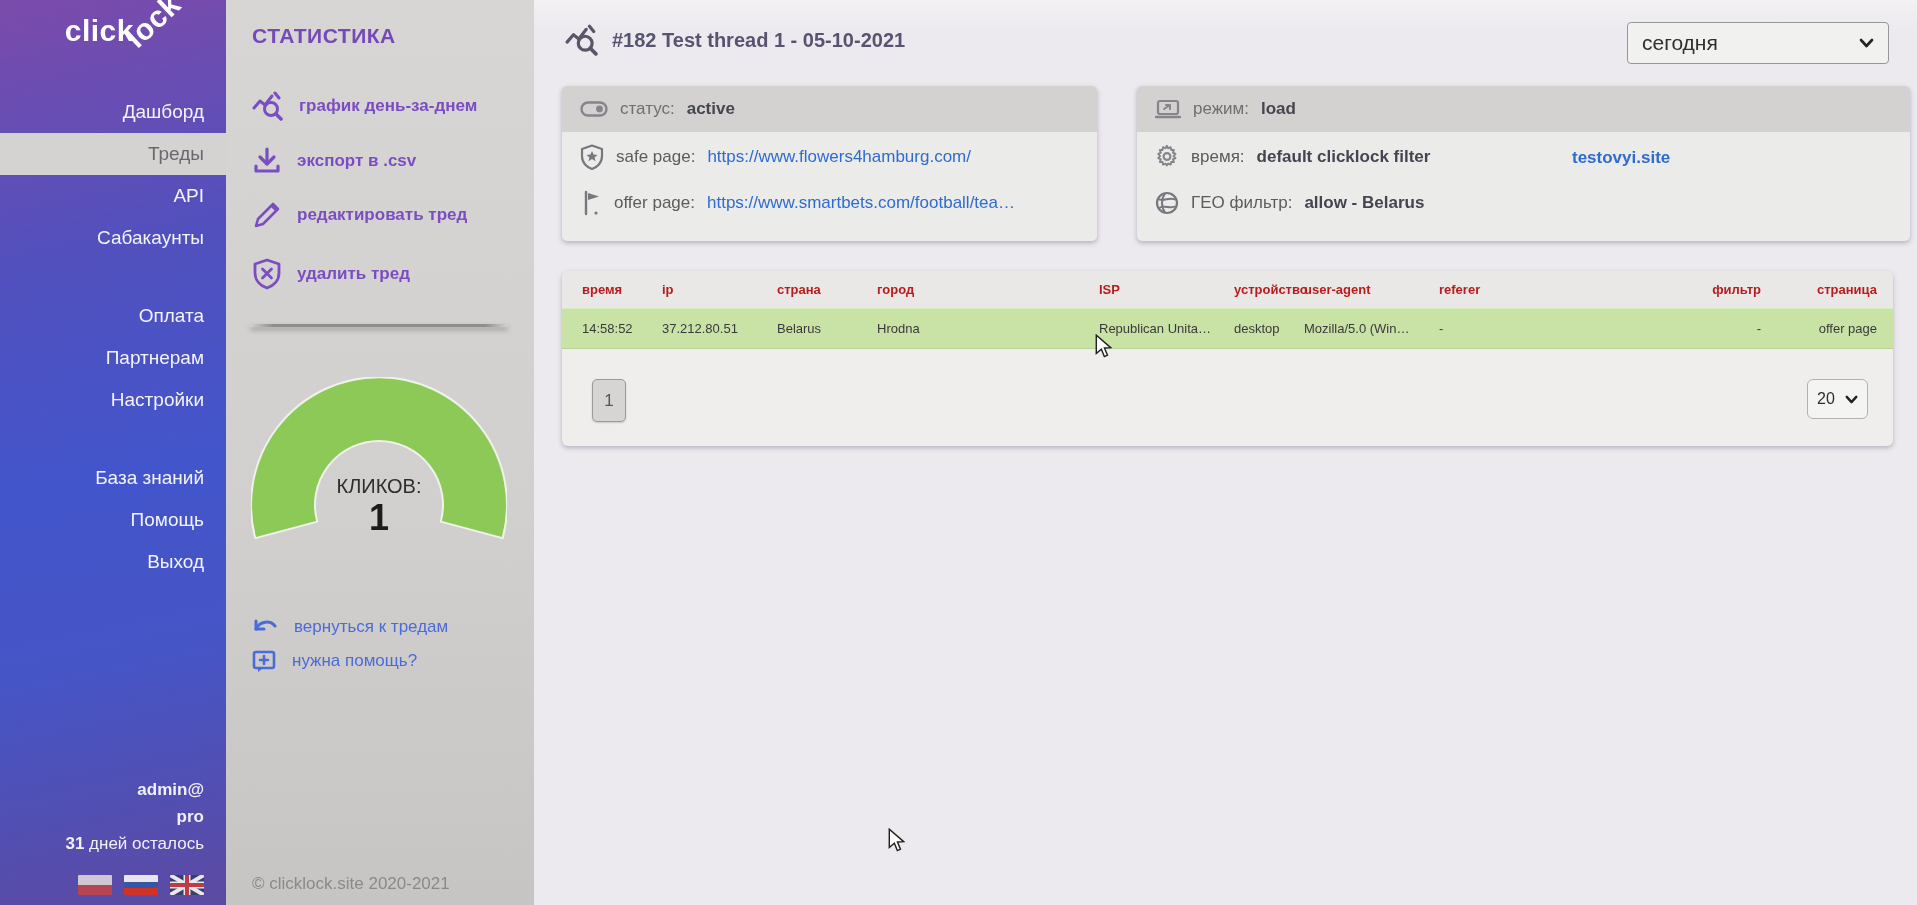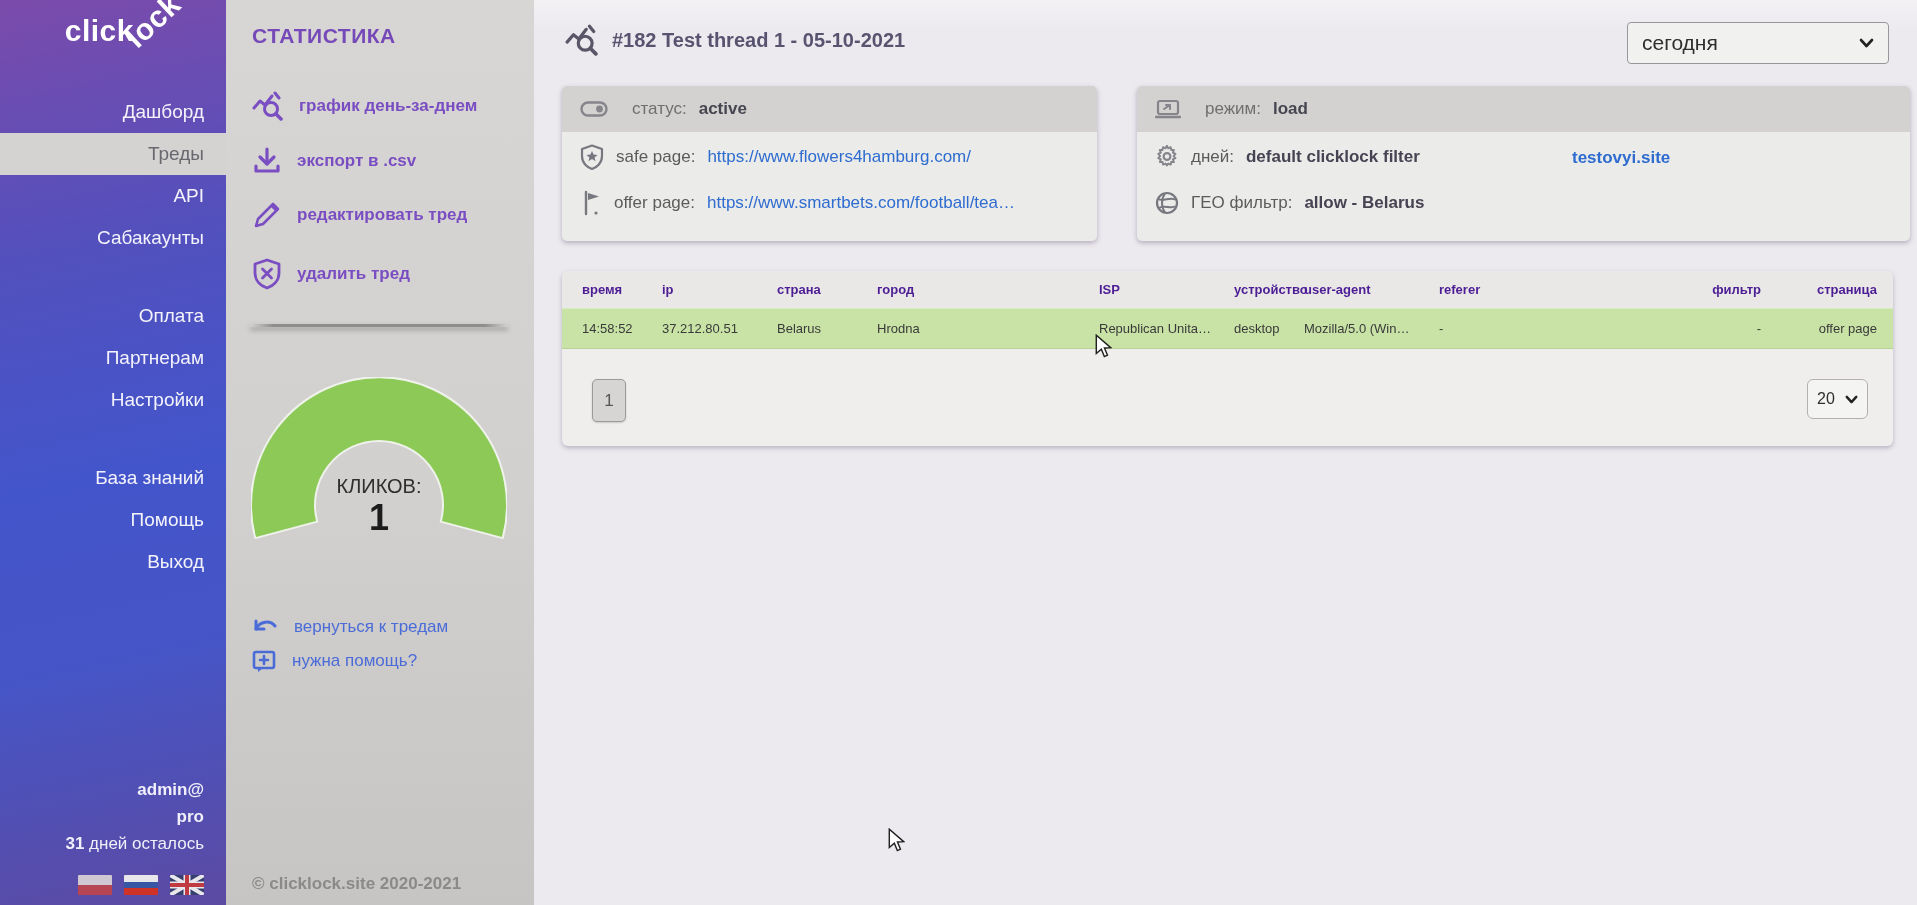--- a/index.html
+++ b/index.html
@@ -28,49 +28,49 @@
   .stats-menu-item { position:absolute; left:26px; height:44px; display:flex; align-items:center; gap:15px; color:#7a4ec2; cursor:pointer; }
   .stats-menu-item .mi-label { font-size:17px; font-weight:bold; }
   .divider { position:absolute; left:24px; right:26px; top:324px; height:3px; border-radius:2px;
      background:linear-gradient(to right, rgba(110,110,110,0) 0%, rgba(85,85,85,.55) 9%, rgba(85,85,85,.55) 91%, rgba(110,110,110,0) 100%);
      box-shadow:0 3px 5px rgba(70,70,70,.45); }
   .gauge-wrap { position:absolute; left:25px; top:377px; width:256px; height:162px; }
   .gauge-label { position:absolute; left:0; right:0; top:98px; text-align:center; font-size:20px; color:#2e2e2e; }
   .gauge-value { position:absolute; left:0; right:0; top:120px; text-align:center; font-size:36px; font-weight:bold; color:#1c1c1c; }
   .help-link { position:absolute; left:26px; height:30px; display:flex; align-items:center; gap:16px; color:#4a6bd8; cursor:pointer; }
   .help-link .hl-label { font-size:17px; }
-  .col-footer { position:absolute; left:26px; top:874px; font-size:17px; color:#8a8a88;font-weight:bold; }
+  .col-footer { position:absolute; left:26px; top:874px; font-size:17px; color:#8a8a88; }
 
   
   .main { flex:1; position:relative; background:linear-gradient(#f3f1f4 0px,#edeaef 30px); }
   .page-head { position:absolute; left:30px; top:24px; display:flex; align-items:center; gap:12px; color:#5a5668; }
   .page-title { font-size:20px; font-weight:bold; color:#585470; }
   .select { display:flex; align-items:center; justify-content:space-between; background:#f1f2f0; border:1px solid #97979b; border-radius:4px; color:#2f2f2f; cursor:pointer; }
   .select-period { position:absolute; right:28px; top:22px; width:262px; height:42px; padding:0 14px; font-size:21px; }
   .select-pagesize { position:absolute; right:25px; top:108px; width:61px; height:40px; padding:0 9px; font-size:16px; border-radius:6px; border-color:#b3b1af; background:#f4f4f2; }
 
   .card { position:absolute; top:86px; height:155px; border-radius:5px; box-shadow:0 2px 5px rgba(110,100,130,.45); background:#ebebe9; overflow:hidden; }
   .card-status { left:28px; width:535px; }
   .card-mode { left:603px; width:773px; }
   .card-head { height:46px; background:#d3d2d0; display:flex; align-items:center; gap:12px; padding:0 18px; }
-  .card-head .lbl { font-size:17px; color:#6f6f6d;margin-left:12px; }
+  .card-head .lbl { font-size:17px; color:#6f6f6d; }
   .card-head .val { font-size:17px; font-weight:bold; color:#464650; }
   .card-row { display:flex; align-items:center; gap:12px; padding:0 18px; height:42px; margin-top:4px; }
   .card-row:first-of-type { margin-top:10px; }
   .card-row .lbl { font-size:17px; color:#5c5c5a; white-space:nowrap; }
   .card-row .lnk { font-size:17px; font-weight:normal; color:#2e6cd0; cursor:pointer; white-space:nowrap; }
   .card-row .val { font-size:17px; font-weight:bold; color:#474352; white-space:nowrap; }
   .mode-right { position:absolute; left:400px; top:56px; }
   .mode-right .r1 { display:flex; align-items:center; gap:12px; height:42px; color:#54515e; font-size:17px; }
   .mode-right .r2 { margin:6px 0 0 35px; font-size:17px; font-weight:bold; color:#2e6cd0; cursor:pointer; }
   .icon-gray { color:#85858b; }
 
   .table-card { position:absolute; left:28px; top:271px; width:1331px; height:175px; background:#efeeec; border-radius:6px; box-shadow:0 2px 5px rgba(105,95,125,.4); overflow:hidden; }
   table { border-collapse:collapse; width:1331px; table-layout:fixed; }
-  thead th { height:37px; background:#e9e8e6; font-size:13px; font-weight:bold; color:#4c1d95; text-align:left; padding:0; }
+  thead th { height:37px; background:#e9e8e6; font-size:13px; font-weight:bold; color:#b91c1c; text-align:left; padding:0; }
   tbody td { height:40px; background:#c8e3a5; font-size:13px; color:#3a3a3a; padding:0; border-top:1px solid #d8ecc0; border-bottom:1px solid #b7d494; }
   th.first, td.first { padding-left:20px; }
   th.right, td.right { text-align:right; }
   th.last, td.last { padding-right:16px; }
   .page-btn { position:absolute; left:30px; top:108px; width:34px; height:43px; background:#d6d5d3; border:1px solid #9c9a98; border-radius:5px; color:#565656; font-size:17px; display:flex; align-items:center; justify-content:center; cursor:pointer; box-shadow:0 1px 2px rgba(0,0,0,.15); }
 
   .cursor { position:absolute; pointer-events:none; z-index:50; }
   svg { display:block; }
 </style>
 </head>
@@ -237,21 +237,21 @@
             <path d="M9,10 L15,6 M15,6 H11 M15,6 V10" stroke="#85858b" stroke-width="2" stroke-linecap="round"></path>
           </svg>
         <span class="lbl">режим:</span>
         <span class="val">load</span>
       </div>
       <div class="card-row">
         <svg width="24" height="24" viewBox="0 0 24 24">
             <path d="M12,2 L13.5,5 L16.5,3.8 L17,7 L20.2,7 L19,10 L22,11.5 L19.8,14 L22,16.5 L19,18 L20.2,21 L17,21 L16.5,24 L13.5,22.8 L12,25 L10.5,22.8 L7.5,24 L7,21 L3.8,21 L5,18 L2,16.5 L4.2,14 L2,11.5 L5,10 L3.8,7 L7,7 L7.5,3.8 L10.5,5 Z" transform="scale(.86) translate(1.8,-1.2)" fill="none" stroke="#85858b" stroke-width="2.2" stroke-linejoin="round"></path>
             <circle cx="12" cy="11.5" r="3.4" fill="none" stroke="#85858b" stroke-width="2.2"></circle>
           </svg>
-        <span class="lbl">дней:</span>
+        <span class="lbl">время:</span>
         <span class="val">default clicklock filter</span>
       </div>
       <div class="card-row">
         <svg width="24" height="24" viewBox="0 0 24 24">
             <circle cx="12" cy="12" r="10" fill="none" stroke="#77777f" stroke-width="2.2"></circle>
             <path d="M3,8 C8,11 16,5 21,9 M4,17 C9,13 17,19 20,15" fill="none" stroke="#77777f" stroke-width="2"></path>
             <path d="M10,2.5 C6,8 6,16 10,21.5" fill="none" stroke="#77777f" stroke-width="2"></path>
           </svg>
         <span class="lbl">ГЕО фильтр:</span>
         <span class="val">allow - Belarus</span>

